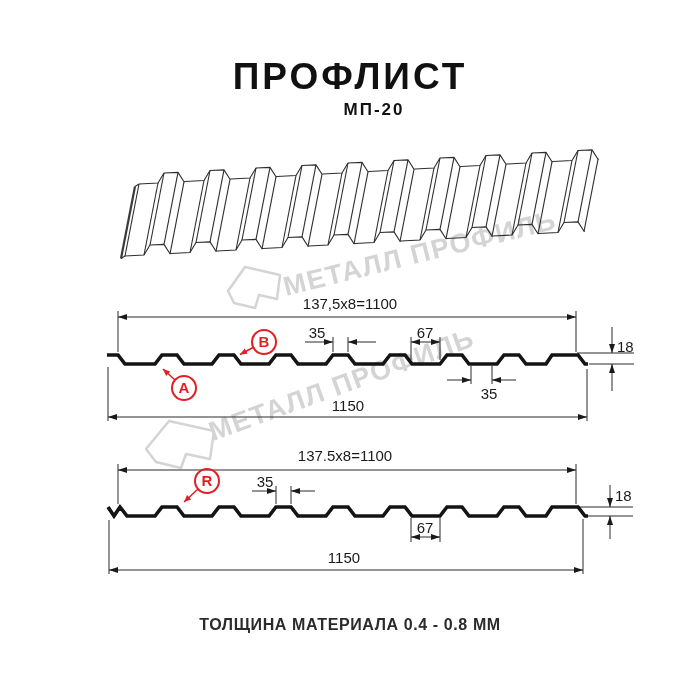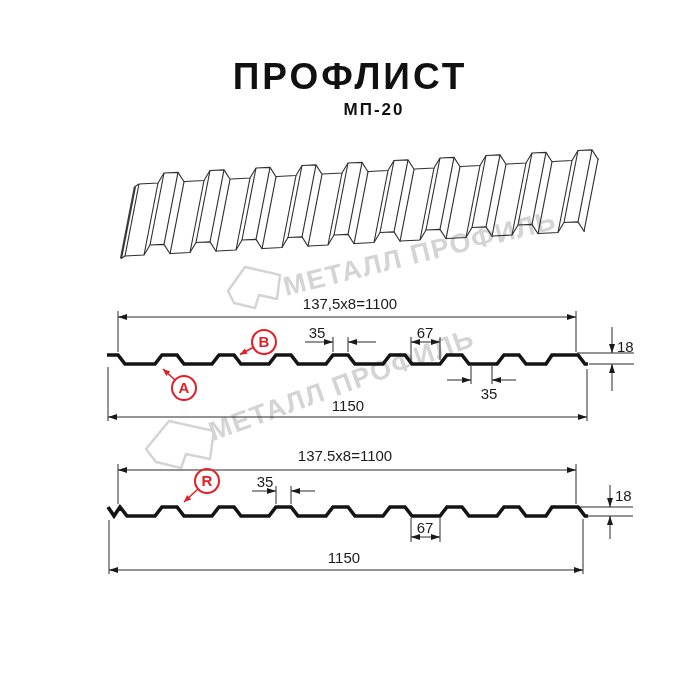--- a/index.html
+++ b/index.html
@@ -190,13 +190,14 @@
            L546,516 L552,507 L578,507 L585,516 L588,516"></path>
 
       <g>
         <line class="leader" x1="198" y1="489" x2="184" y2="502" marker-end="url(#arrR)"></line>
         <circle class="mkrcirc" cx="207" cy="481" r="12"></circle>
         <text class="mkrtxt" x="207" y="486" text-anchor="middle">R</text>
       </g>
     </g>
   </svg>
 
+  <div class="footer">ТОЛЩИНА МАТЕРИАЛА 0.4 - 0.8 ММ</div>
 </div>
 
 </body></html>

